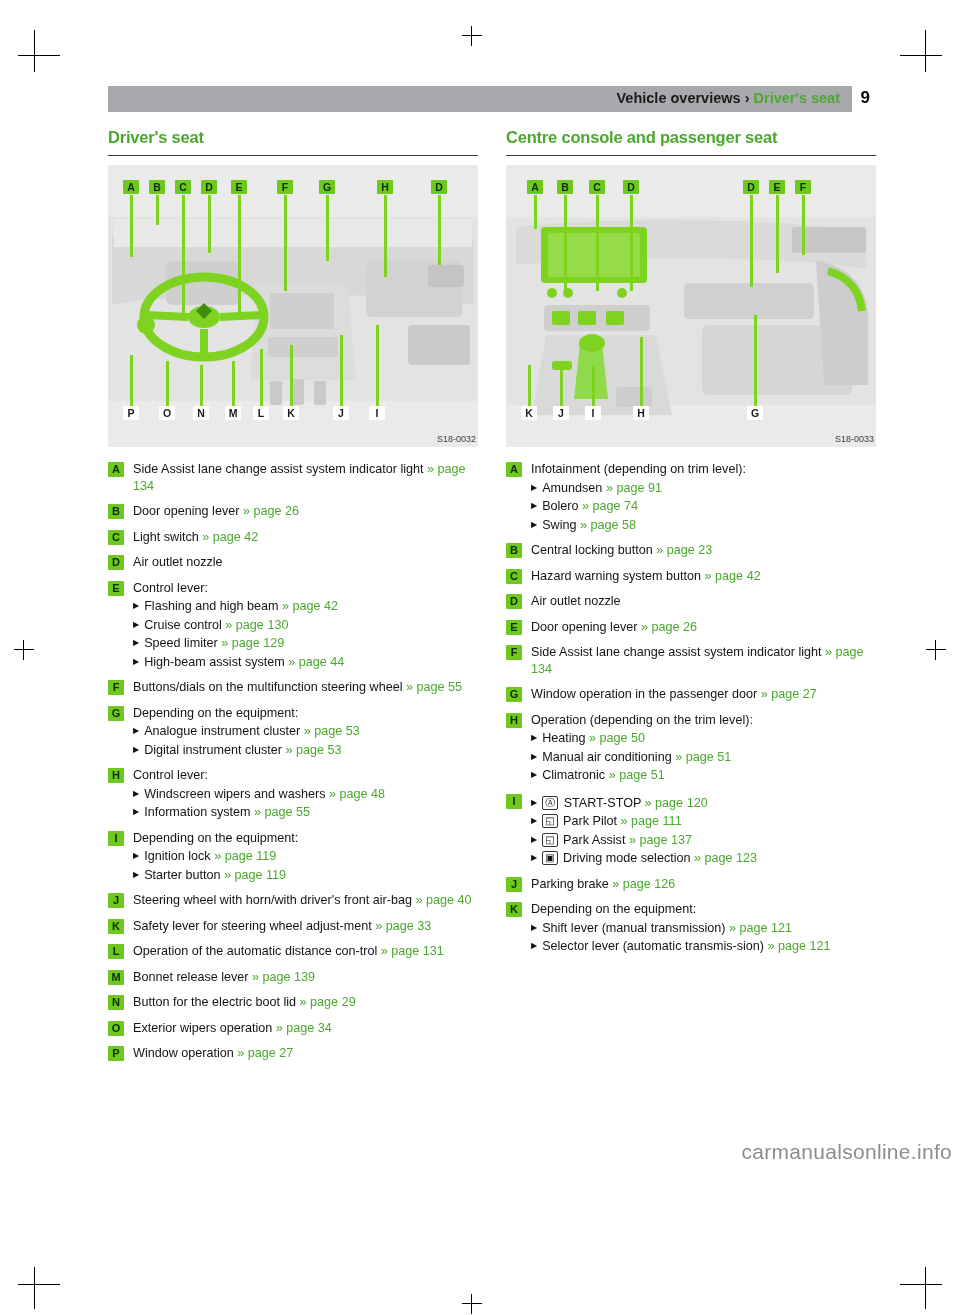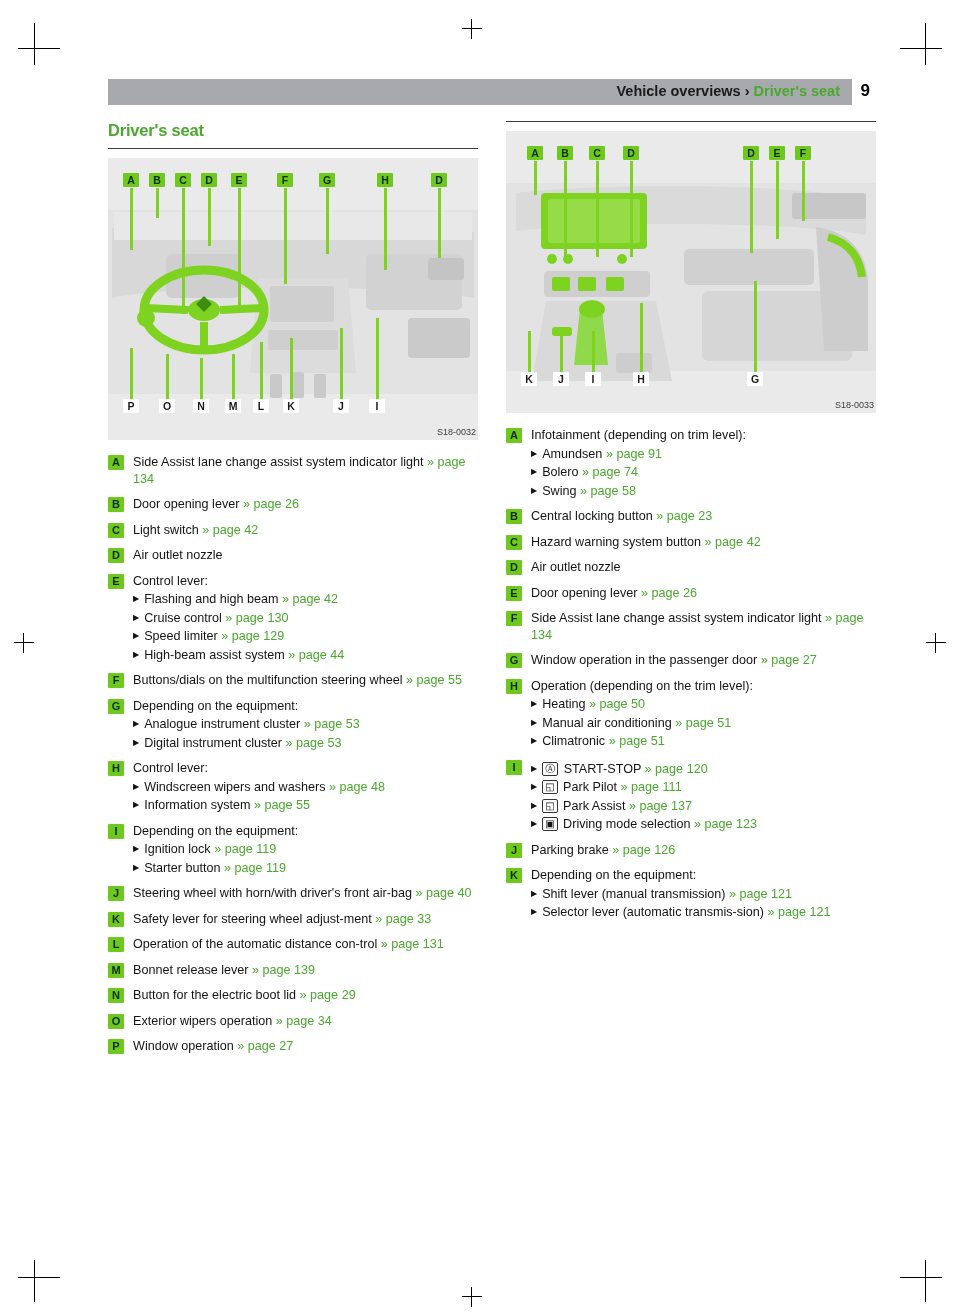--- a/index.html
+++ b/index.html
@@ -10,21 +10,21 @@
   body {
     width: 960px;
     height: 1315px;
     font-family: "Liberation Sans", sans-serif;
     color: #1a1a1a;
     position: relative;
     overflow: hidden;
   }
   .page {
     position: absolute;
-    left: 0; top: 5px;
+    left: 0; top: 12px;
     width: 960px; height: 1156px;
   }
 
   
   .cmark { position: absolute; background: #000; }
   .plus { position: absolute; }
   .plus:before, .plus:after { content: ""; position: absolute; background: #000; }
   .plus:before { left: 0; top: 9px; width: 20px; height: 1px; }
   .plus:after  { left: 9px; top: 0; width: 1px; height: 20px; }
 
@@ -423,20 +423,21 @@
         <div class="item">
           <div class="key">P</div>
           <div class="txt">
             <div><span>Window operation </span><span class="ref">» page 27</span></div>
           </div>
         </div>
       </div>
   </div>
 
   <div class="col col-right">
+    <h2 class="sec-title">Centre console and passenger seat</h2>
     <div class="rule"></div>
 
     <div class="figure">
       <div class="fig-img">
         <svg width="370" height="282" viewBox="0 0 370 282" xmlns="http://www.w3.org/2000/svg">
           <rect x="0" y="0" width="370" height="282" fill="#eaeaea"></rect>
           <path d="M0,52 L370,52 L370,240 L0,240 Z" fill="#e3e3e3"></path>
 
           <path d="M10,62 C100,52 280,52 360,68 L360,104 C280,90 100,90 10,100 Z" fill="#dadada"></path>
 
@@ -607,13 +608,14 @@
             </div>
             <div class="sub">
               <span class="arrow">▶</span>
               <span class="subtxt"><span>Selector lever (automatic transmis-sion) </span><span class="ref">» page 121</span></span>
             </div>
           </div>
         </div>
       </div>
   </div>
 
+  <div class="watermark">carmanualsonline.info</div>
 </div>
 
 </body></html>

